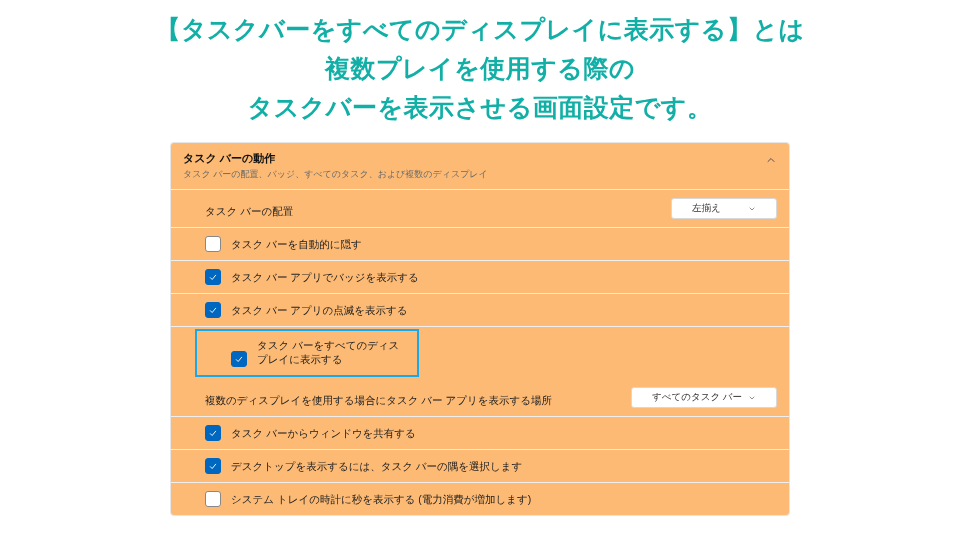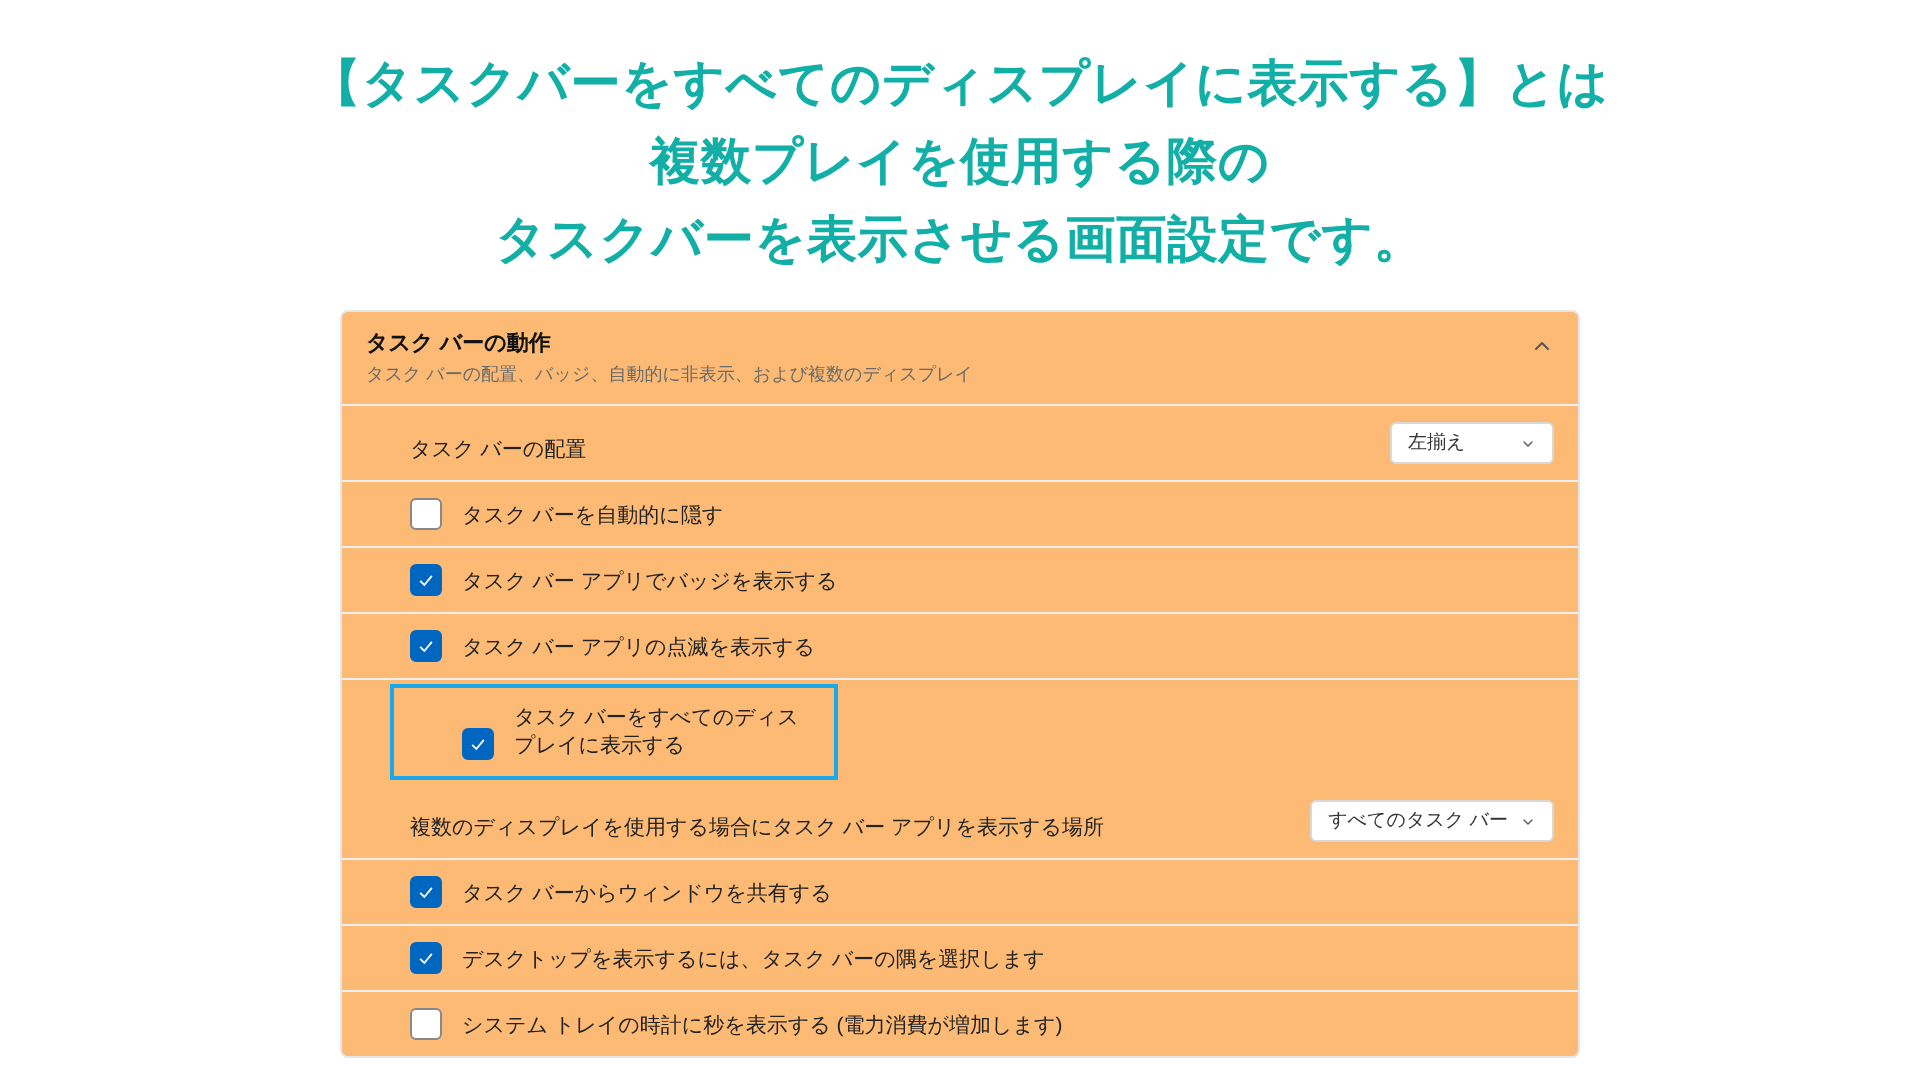--- a/index.html
+++ b/index.html
@@ -13,21 +13,21 @@
     overflow: hidden;
   }
 
   
   .headline {
     text-align: center;
     color: #12afa6;
     font-weight: 700;
     font-size: 25px;
     line-height: 1.55;
-    padding-top: 23px;
+    padding-top: 10px;
     letter-spacing: 0.5px;
   }
 
   
   .panel-wrap {
     width: 618px;
     margin: 16px auto 0 auto;
     background: #fdba74;
     border: 1px solid #e6e6e6;
     border-radius: 4px;
@@ -76,21 +76,21 @@
   }
   .row.align-row .label {
     color: #222;
   }
   .select {
     display: flex;
     align-items: center;
     gap: 6px;
     border: 1px solid #d8d8d8;
     border-radius: 3px;
-    padding: 3px 8px;
+    padding: 3px 20px;
     font-size: 9.5px;
     color: #333;
     background: #fff;
     min-width: 66px;
     justify-content: space-between;
   }
   .select.small { min-width: 64px; }
   .select .sel-caret {
     width: 8px; height: 8px;
     stroke: #555;
@@ -153,21 +153,21 @@
   <div>【タスクバーをすべてのディスプレイに表示する】とは</div>
   <div>複数プレイを使用する際の</div>
   <div>タスクバーを表示させる画面設定です。</div>
 </div>
 
 <div class="panel-wrap">
 
   <div class="panel-header">
     <div class="titles">
       <div class="title">タスク バーの動作</div>
-      <div class="subtitle">タスク バーの配置、バッジ、自動的に非表示、および複数のディスプレイ</div>
+      <div class="subtitle">タスク バーの配置、バッジ、すべてのタスク、および複数のディスプレイ</div>
     </div>
     <svg class="caret" viewBox="0 0 24 24" fill="none">
       <polyline points="6 15 12 9 18 15" stroke-width="2" stroke-linecap="round" stroke-linejoin="round"></polyline>
     </svg>
   </div>
 
   <div class="row align-row">
     <div class="label">タスク バーの配置</div>
     <div class="select small">
       <span>左揃え</span>

